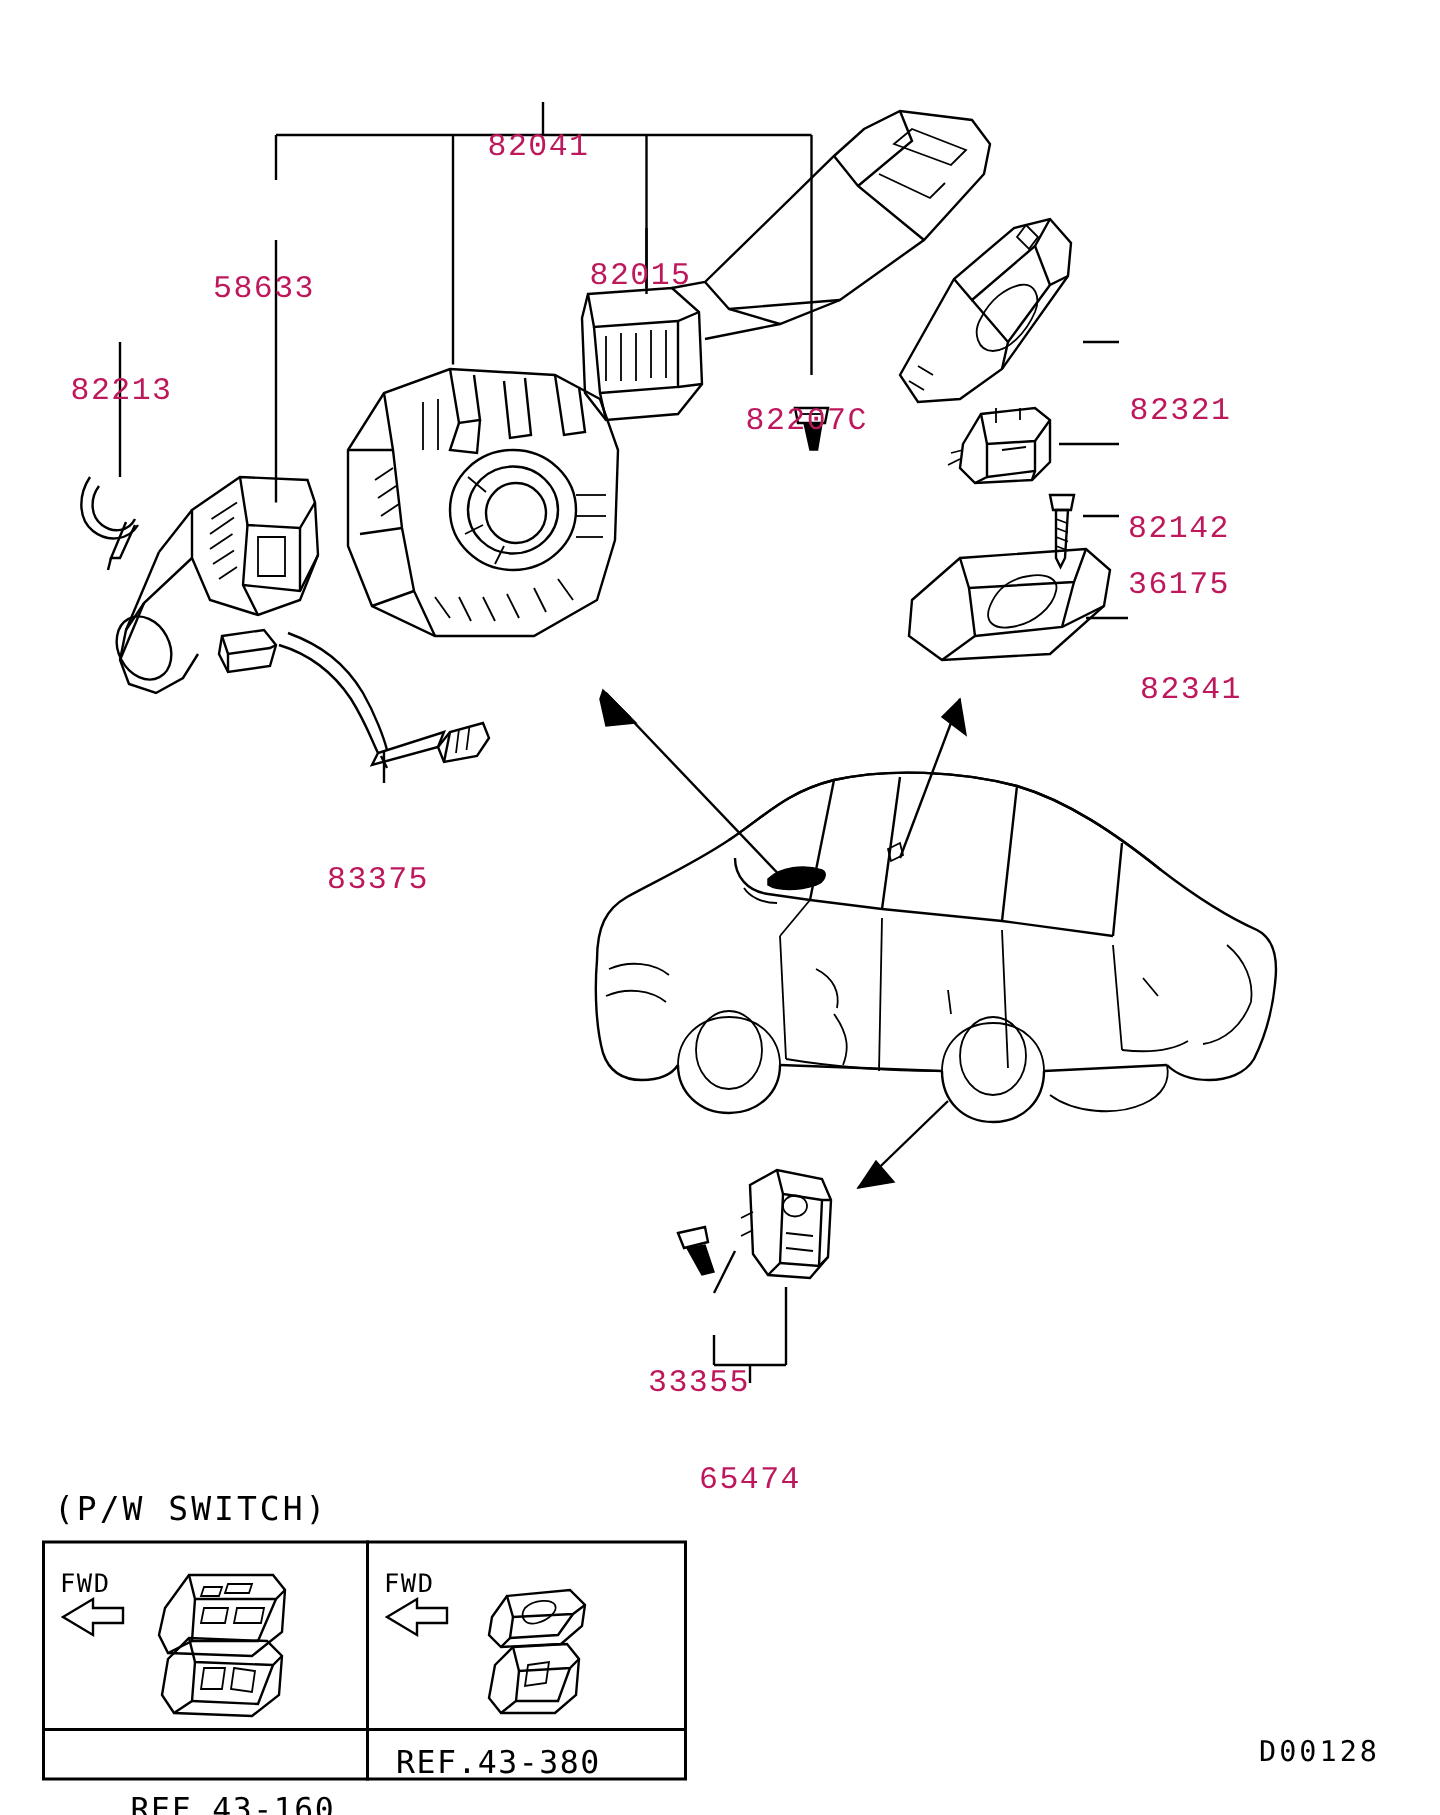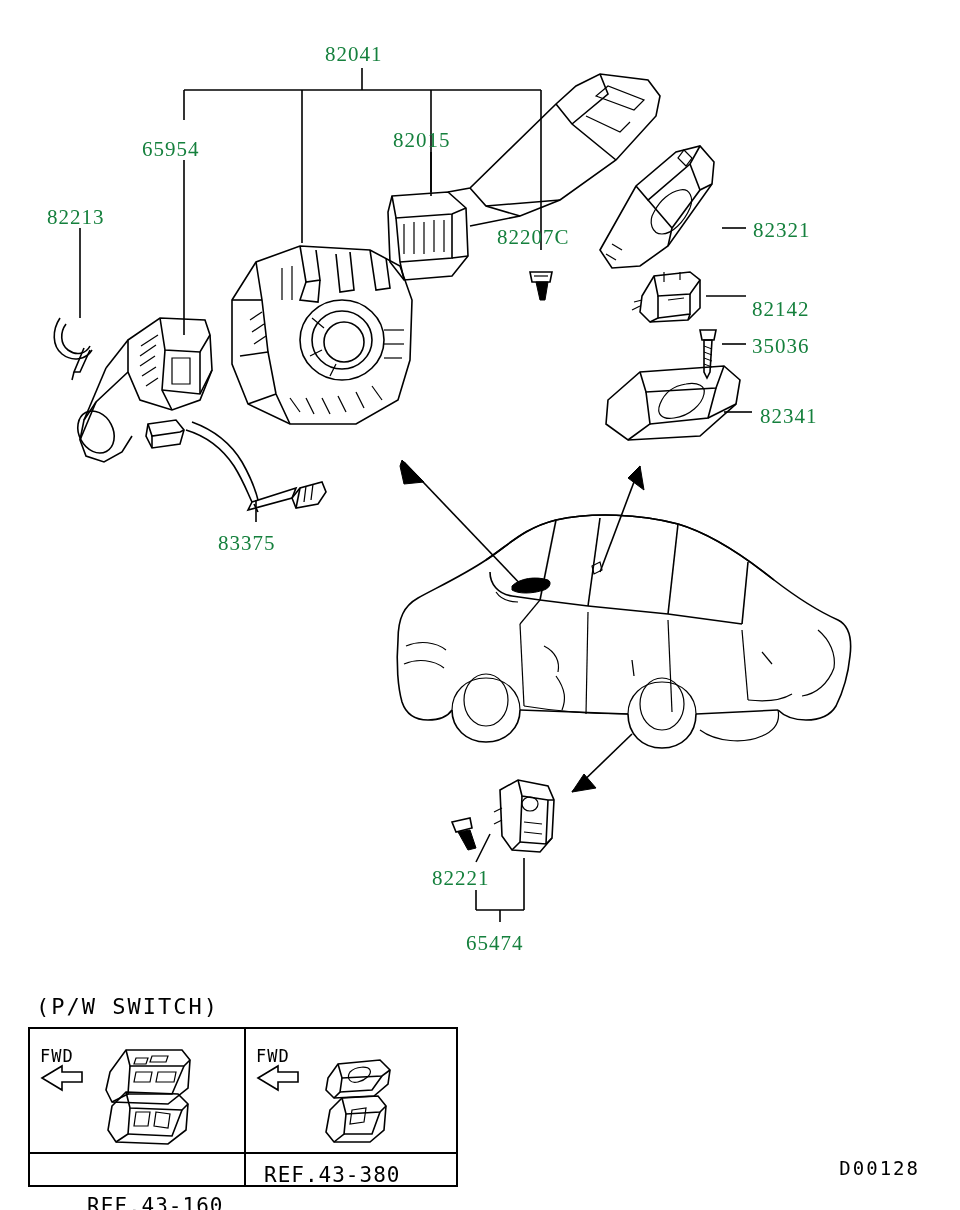--- a/index.html
+++ b/index.html
@@ -22,25 +22,26 @@
     height: 1210px;
   }
   svg.layer {
     position: absolute;
     left: 0; top: 0;
     width: 960px;
     height: 1210px;
   }
   .label {
     position: absolute;
-    font-family: Liberation Serif, serif;
+    font-family: Liberation Mono, monospace;
     font-size: 21px;
     letter-spacing: 1px;
-    color: #15803d;
+    color: #be185d;
     white-space: nowrap;
+    margin-top: 45px;
   }
   .pw-title {
     position: absolute;
     left: 36px;
     top: 994px;
     font-size: 22px;
     letter-spacing: 2px;
     font-family: "DejaVu Sans Mono", monospace;
   }
   .pw-box {
@@ -393,30 +394,30 @@
       <path class="ln" d="M330 1110 L342 1098 L378 1096 L386 1106 L384 1130 L370 1142 L334 1142 L326 1132 Z"></path>
       <path class="ln" d="M342 1098 L346 1114 L380 1112 L386 1106"></path>
       <path class="ln" d="M346 1114 L344 1134 L334 1142"></path>
       <path class="ln" d="M344 1134 L372 1134 L380 1112"></path>
       <path class="ln-thin" d="M352 1110 L366 1108 L364 1122 L350 1124 Z"></path>
     </g>
 
   </svg>
 
   <div class="label" style="left:325px; top:42px;">82041</div>
-  <div class="label" style="left:142px; top:137px;">65954</div>
+  <div class="label" style="left:142px; top:137px;">58633</div>
   <div class="label" style="left:393px; top:128px;">82015</div>
   <div class="label" style="left:47px; top:205px;">82213</div>
   <div class="label" style="left:497px; top:225px;">82207C</div>
   <div class="label" style="left:753px; top:218px;">82321</div>
   <div class="label" style="left:752px; top:297px;">82142</div>
-  <div class="label" style="left:752px; top:334px;">35036</div>
+  <div class="label" style="left:752px; top:334px;">36175</div>
   <div class="label" style="left:760px; top:404px;">82341</div>
   <div class="label" style="left:218px; top:531px;text-align:center;">83375</div>
-  <div class="label" style="left:432px; top:866px;">82221</div>
+  <div class="label" style="left:432px; top:866px;">33355</div>
   <div class="label" style="left:466px; top:931px;">65474</div>
 
   <svg class="layer" viewBox="0 0 960 1210">
     <path class="ln" d="M722 228 L746 228"></path>
     <path class="ln" d="M706 296 L746 296"></path>
     <path class="ln" d="M722 344 L746 344"></path>
     <path class="ln" d="M724 412 L752 412"></path>
   </svg>
 
   <div class="pw-title">(P/W SWITCH)</div>

